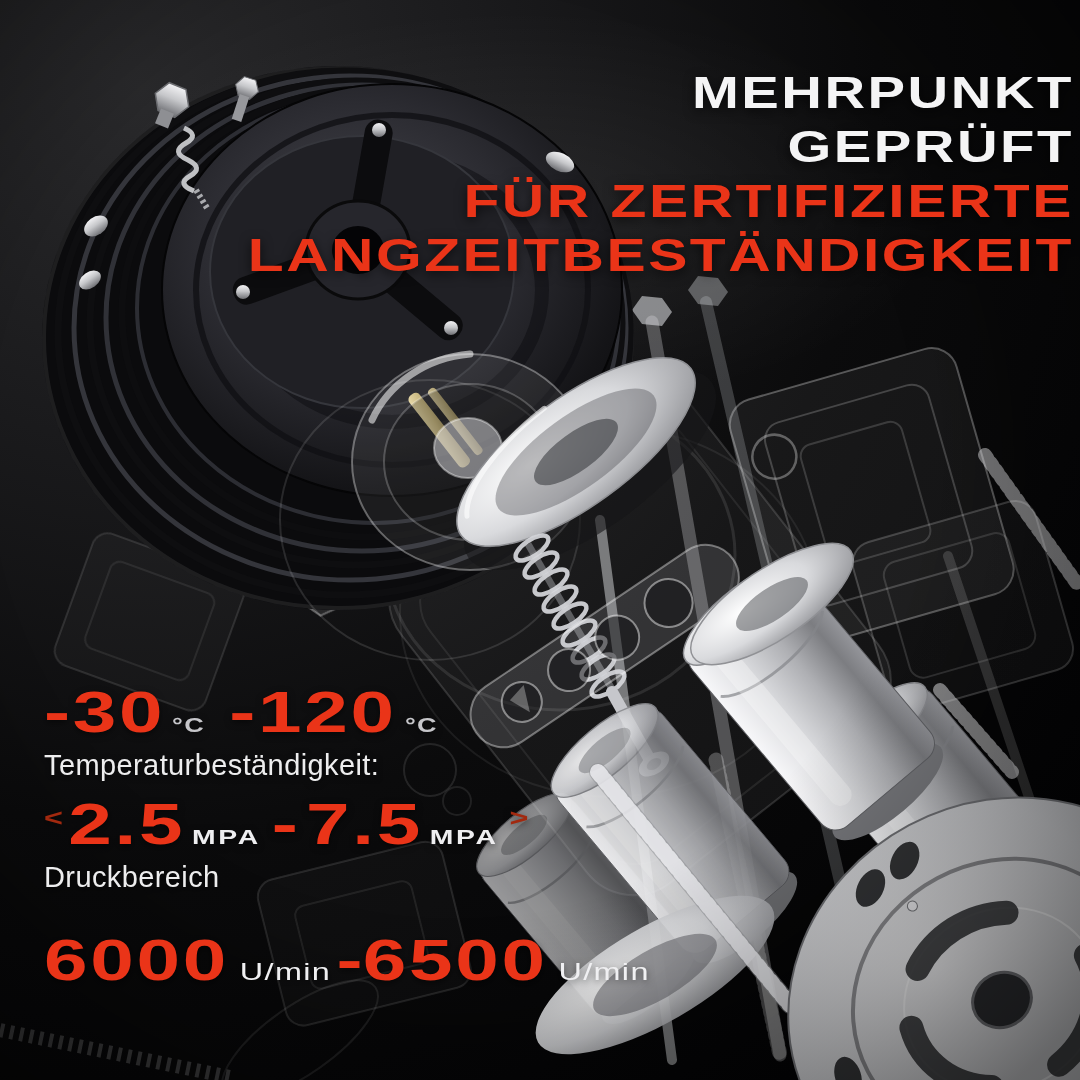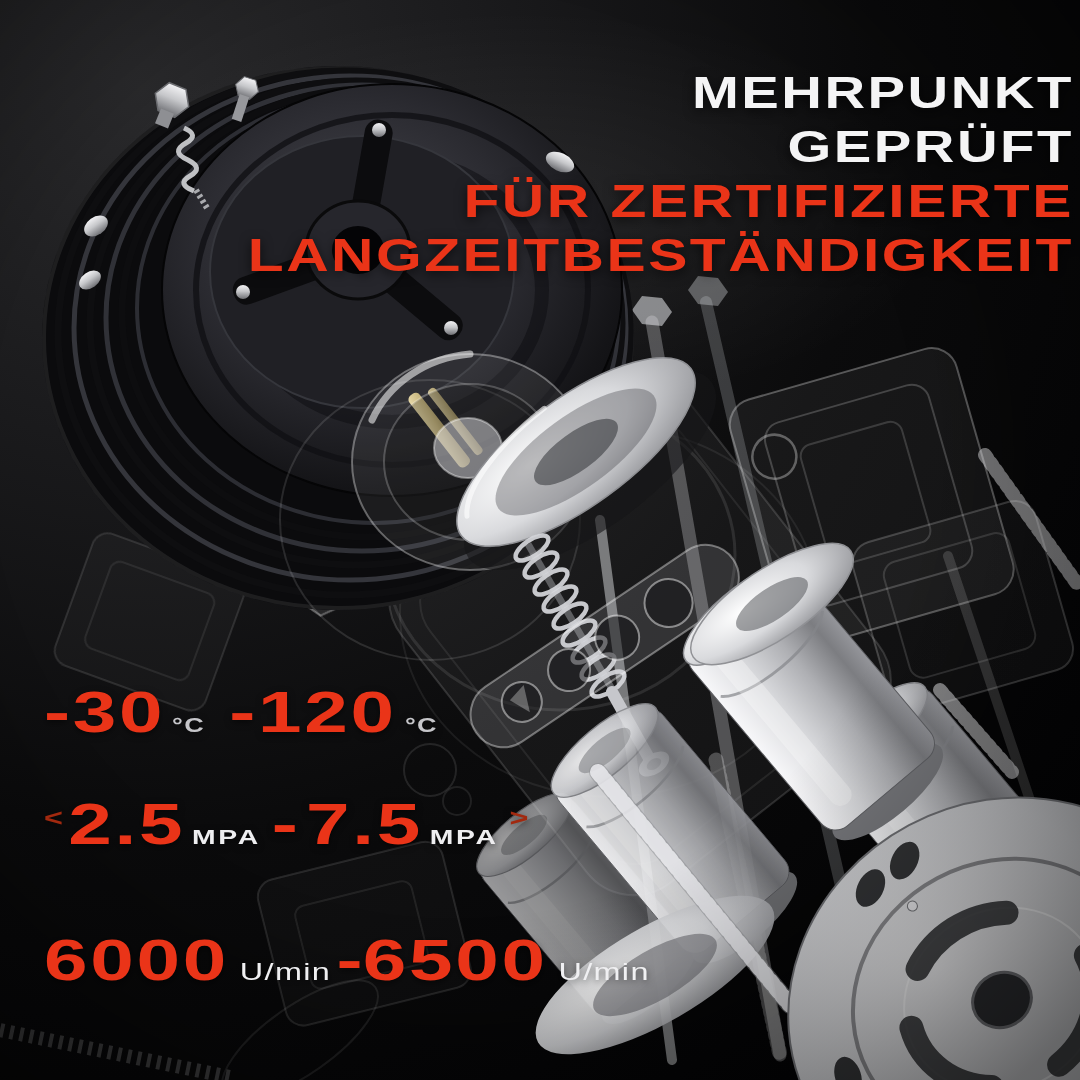--- a/index.html
+++ b/index.html
@@ -305,32 +305,34 @@
     <span class="hl red">LANGZEITBESTÄNDIGKEIT</span>
   </header>
 
   <section class="stat stat-temp">
     <div class="row">
       <span class="big">-30</span>
       <span class="unit-c">°C</span>
       <span class="big ml18">-120</span>
       <span class="unit-c ml6">°C</span>
     </div>
+    <div class="stat-label">Temperaturbeständigkeit:</div>
   </section>
 
   <section class="stat stat-press">
     <div class="row">
       <span class="brk">&lt;</span>
       <span class="big ml4">2.5</span>
       <span class="unit-mpa">MPA</span>
       <span class="sep">-</span>
       <span class="big ml6">7.5</span>
       <span class="unit-mpa">MPA</span>
       <span class="brk close">&gt;</span>
     </div>
+    <div class="stat-label">Druckbereich</div>
   </section>
 
   <section class="stat stat-speed">
     <div class="row">
       <span class="big">6000</span>
       <span class="unit-rpm">U/min</span>
       <span class="sep ml4">-</span>
       <span class="big">6500</span>
       <span class="unit-rpm">U/min</span>
     </div>

